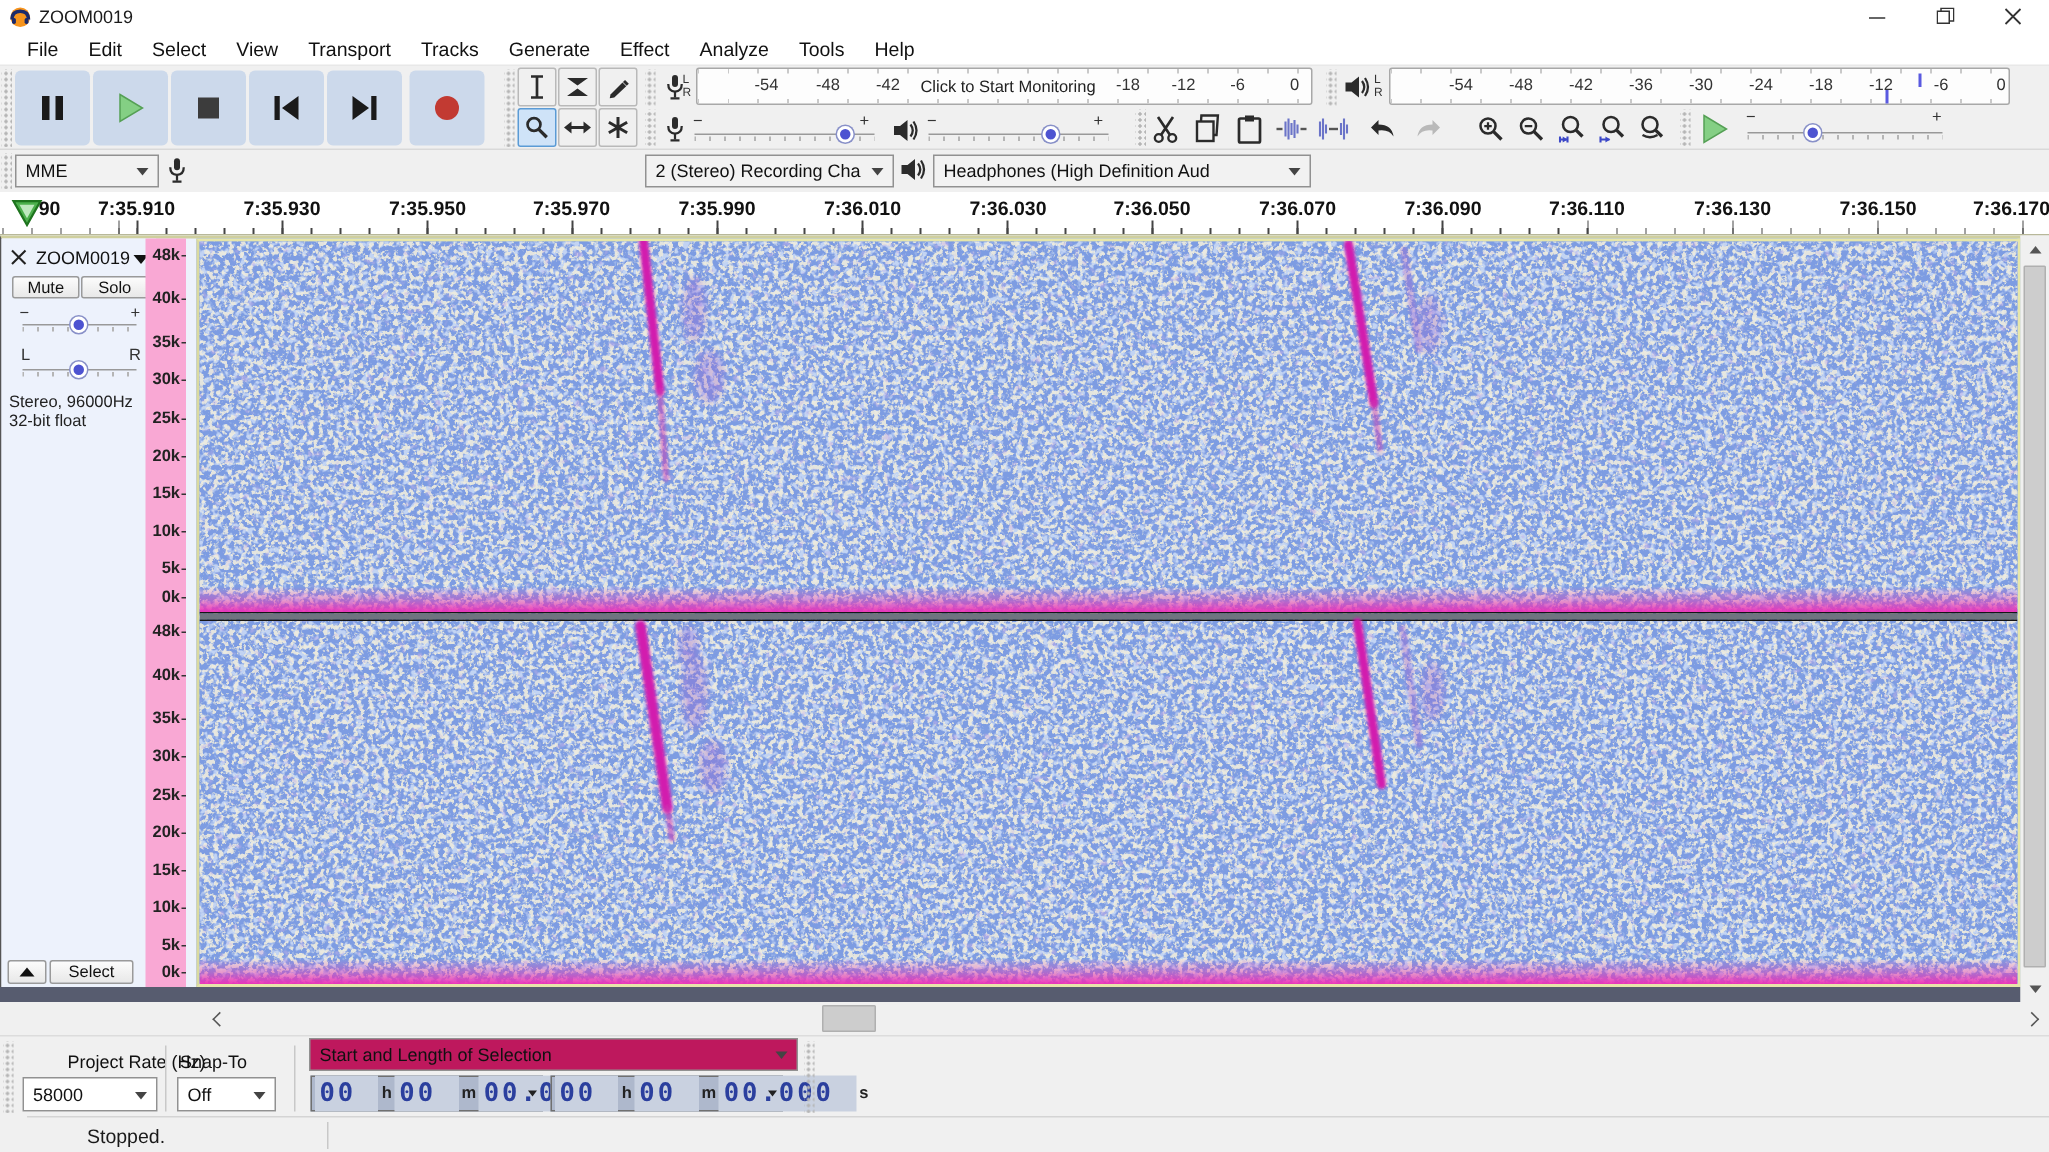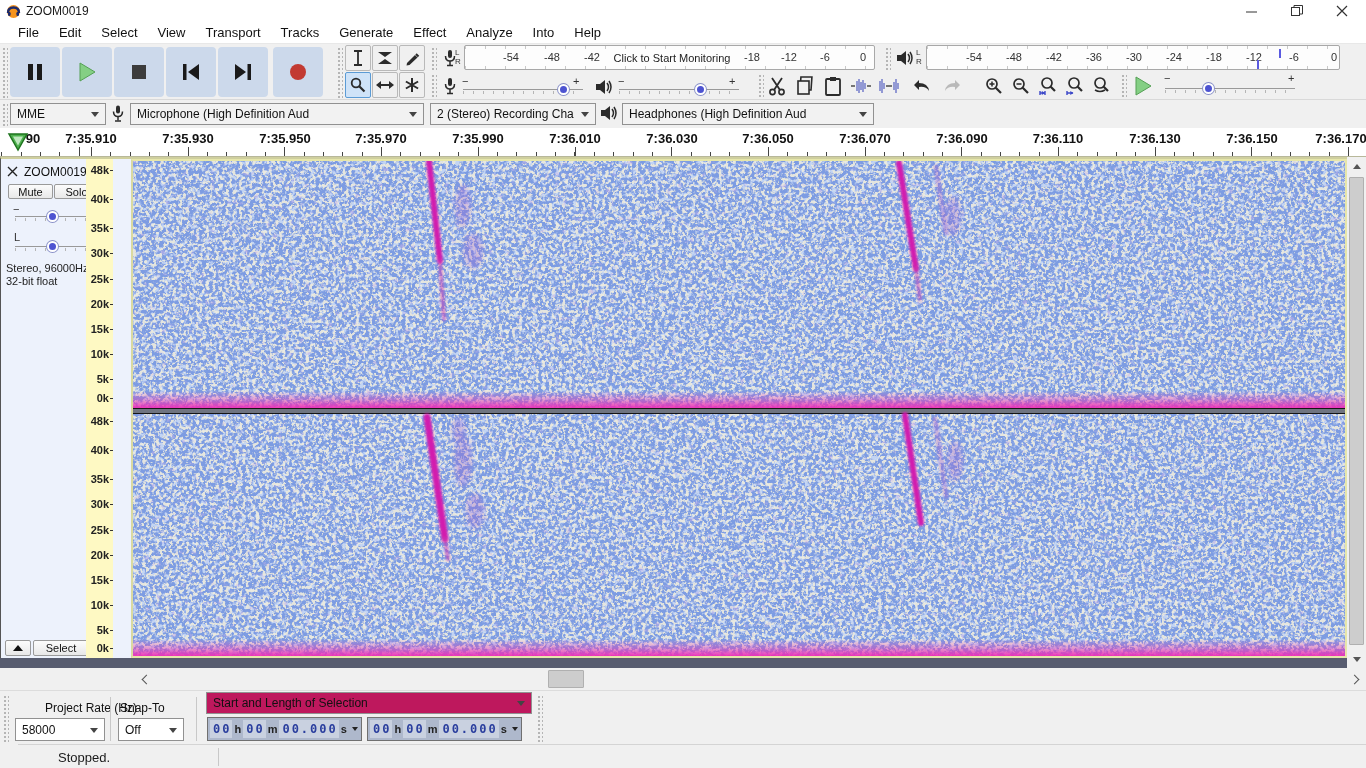--- a/index.html
+++ b/index.html
@@ -56,21 +56,21 @@
   
   .sb { background:#f0f0f0; }
   .sb-arrow { position:absolute; display:flex; align-items:center; justify-content:center; color:#555; font-size:12px; }
   .sb-thumb { position:absolute; background:#cdcdcd; border:1px solid #b0b0b0; border-radius:1px; }
 
   
   #seltb { left:0; top:690px; width:1366px; height:54px; background:#f0f0f0; border-top:1px solid #dcdcdc; }
   .lbl { position:absolute; font-size:12px; color:#111; white-space:nowrap; }
   .vline { position:absolute; width:1px; background:#c8c8c8; }
   .timefield { position:absolute; height:24px; background:#aeb8cc; border:1px solid #707070; display:flex; align-items:center; padding:0 12px 0 2px; }
-  .timefield .dg { background:#c9d1e0; color:#2b3f9e; font-family:"DejaVu Sans Mono", monospace; font-size:12px; font-weight:bold; letter-spacing:2px; padding:2px 1px 2px 3px; }
+  .timefield .dg { background:#c9d1e0; color:#2b3f9e; font-family:"DejaVu Sans Mono", monospace; font-size:17px; font-weight:bold; letter-spacing:2px; padding:2px 15px 2px 3px; }
   .timefield .ut { color:#222; font-size:11px; font-weight:bold; padding:0 2px; }
   .tf-arr { position:absolute; right:3px; top:50%; margin-top:-2px; width:0; height:0; border-left:3.5px solid transparent; border-right:3.5px solid transparent; border-top:4px solid #222; }
 
   
   #statusbar { left:18px; top:744px; width:1366px; height:24px; background:#f0f0f0; border-top:1px solid #d4d4d4; }
   .status-text { position:absolute; top:5px; font-size:13px; color:#1a1a1a; white-space:nowrap; }
 </style>
 </head>
 <body>
 
@@ -105,21 +105,21 @@
   <div class="abs" id="menubar">
     <span class="menu-item">File</span>
     <span class="menu-item">Edit</span>
     <span class="menu-item">Select</span>
     <span class="menu-item">View</span>
     <span class="menu-item">Transport</span>
     <span class="menu-item">Tracks</span>
     <span class="menu-item">Generate</span>
     <span class="menu-item">Effect</span>
     <span class="menu-item">Analyze</span>
-    <span class="menu-item">Into</span>
+    <span class="menu-item">Tools</span>
     <span class="menu-item">Help</span>
   </div>
 
   <div class="abs" id="dock">
 
     <div class="abs grip" style="left:1px;top:2px;height:52px"></div>
 
     <div class="abs tbtn-big" style="left:10px;top:3px">
       <svg width="20" height="20" viewBox="0 0 20 20">
           <rect x="3" y="2" width="5" height="16" fill="#1a1a1a"></rect>
@@ -372,24 +372,20 @@
       <span>MME</span>
         <i class="carr"></i>
     </div>
     <div class="abs" style="left:112px;top:4px">
       <svg width="12" height="19" viewBox="0 0 12 18">
           <rect x="4" y="1" width="4" height="8" rx="2" fill="#2b2b2b"></rect>
           <path d="M1.5 7 Q1.5 12 6 12 Q10.5 12 10.5 7" fill="none" stroke="#2b2b2b" stroke-width="1.5"></path>
           <line x1="6" y1="12" x2="6" y2="16" stroke="#2b2b2b" stroke-width="1.5"></line>
           <line x1="3" y1="16.5" x2="9" y2="16.5" stroke="#2b2b2b" stroke-width="1.5"></line>
         </svg>
-    </div>
-    <div class="combo" style="left:130px;top:3px;width:294px;height:22px">
-      <span>Microphone (High Definition Aud</span>
-        <i class="carr"></i>
     </div>
     <div class="combo" style="left:430px;top:3px;width:166px;height:22px">
       <span>2 (Stereo) Recording Cha</span>
         <i class="carr"></i>
     </div>
     <div class="abs" style="left:600px;top:5px">
       <svg width="18" height="16" viewBox="0 0 18 16">
           <polygon points="1,5 5,5 10,1 10,15 5,11 1,11" fill="#2b2b2b"></polygon>
           <path d="M12 4 Q15 8 12 12 M14 2 Q18 8 14 14" fill="none" stroke="#2b2b2b" stroke-width="1.5"></path>
         </svg>
@@ -449,21 +445,21 @@
         <div class="thumb" style="left:46px;top:82px"></div>
       </div>
       <span class="abs" style="left:5px;top:103px;font-size:11px;color:#222">Stereo, 96000Hz</span>
       <span class="abs" style="left:5px;top:116px;font-size:11px;color:#222">32-bit float</span>
       <div class="abs panel-btn" style="left:4px;top:481px;width:26px;height:16px">
         <i style="width:0;height:0;border-left:5px solid transparent;border-right:5px solid transparent;border-bottom:6px solid #111"></i>
       </div>
       <div class="abs panel-btn" style="left:32px;top:481px;width:56px;height:16px">Select</div>
     </div>
 
-    <div class="abs" style="left:85px;top:0;width:27px;height:499px;background:#fef9c3">
+    <div class="abs" style="left:96px;top:0;width:27px;height:499px;background:#f9a8d4">
       <span class="ftick" style="top:6px">48k</span>
       <span class="ftick" style="top:35px">40k</span>
       <span class="ftick" style="top:64px">35k</span>
       <span class="ftick" style="top:89px">30k</span>
       <span class="ftick" style="top:115px">25k</span>
       <span class="ftick" style="top:140px">20k</span>
       <span class="ftick" style="top:165px">15k</span>
       <span class="ftick" style="top:190px">10k</span>
       <span class="ftick" style="top:215px">5k</span>
       <span class="ftick" style="top:234px">0k</span>

